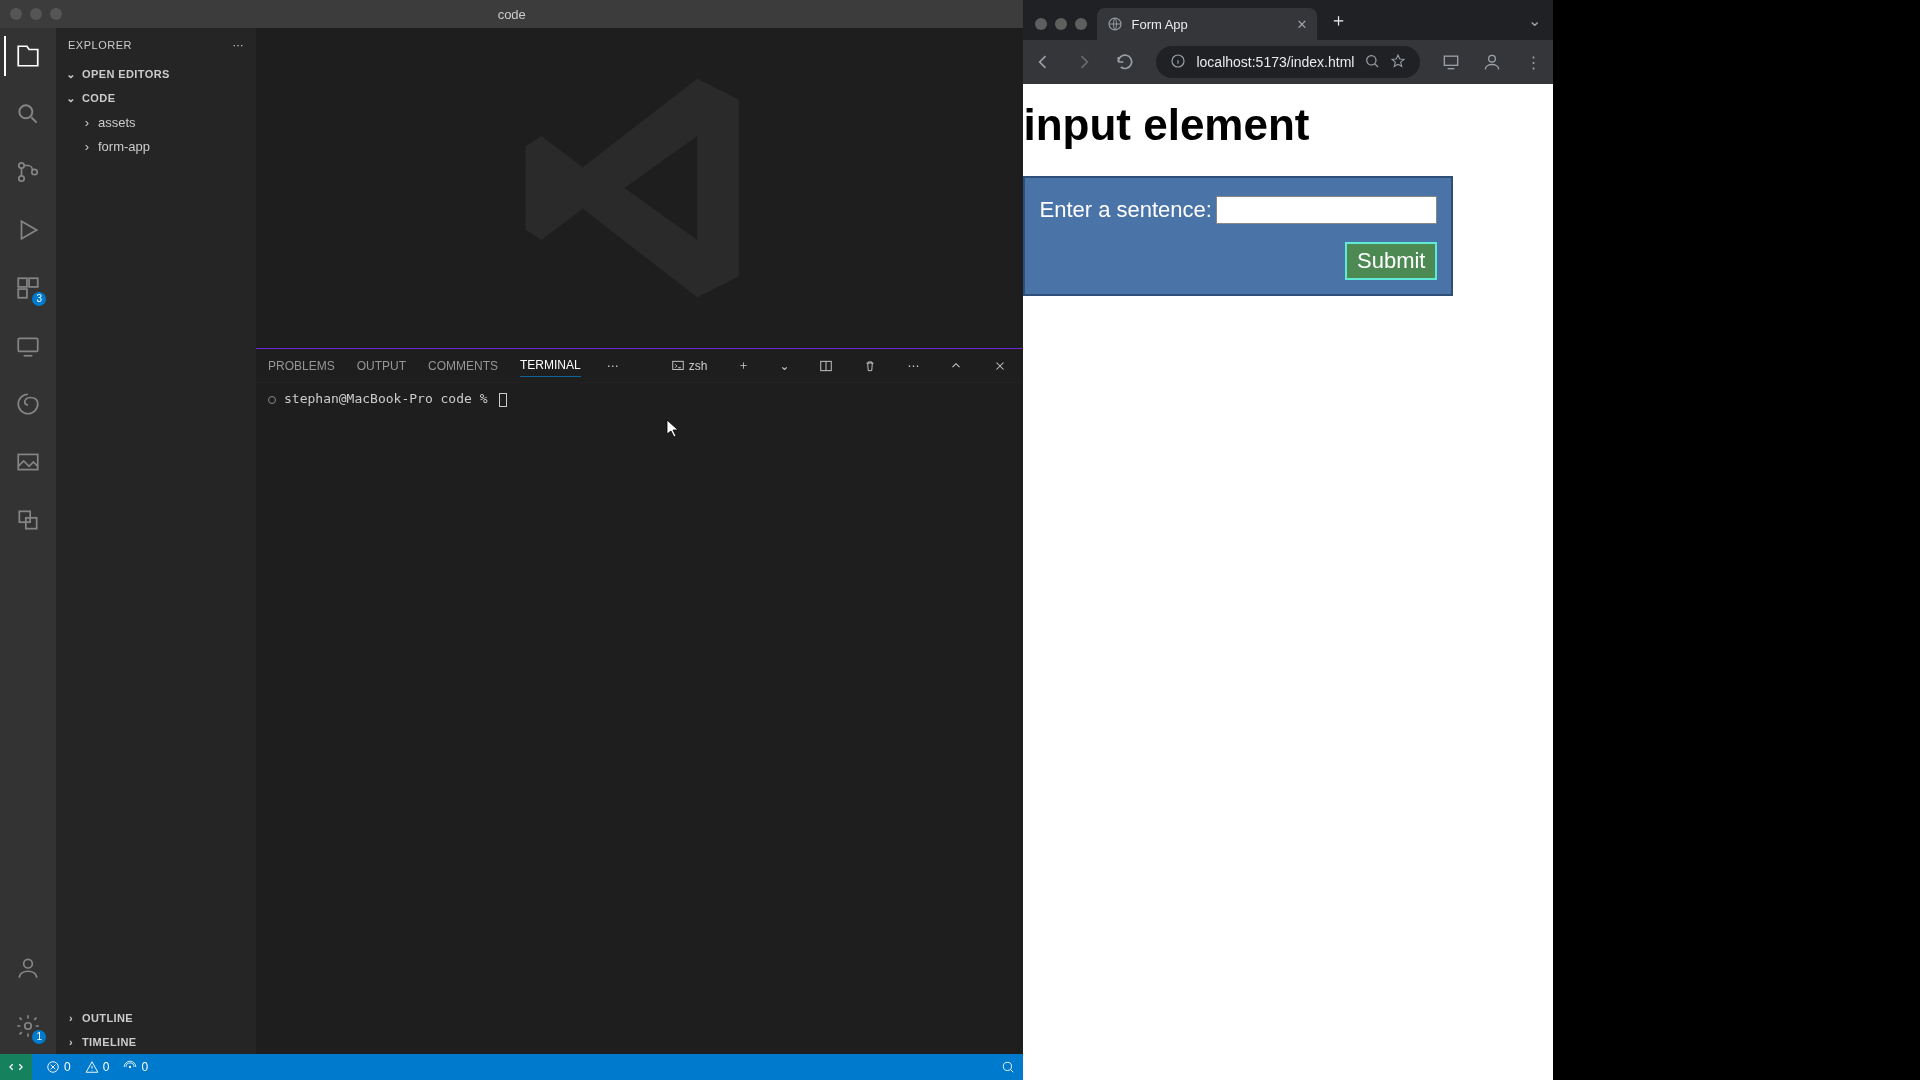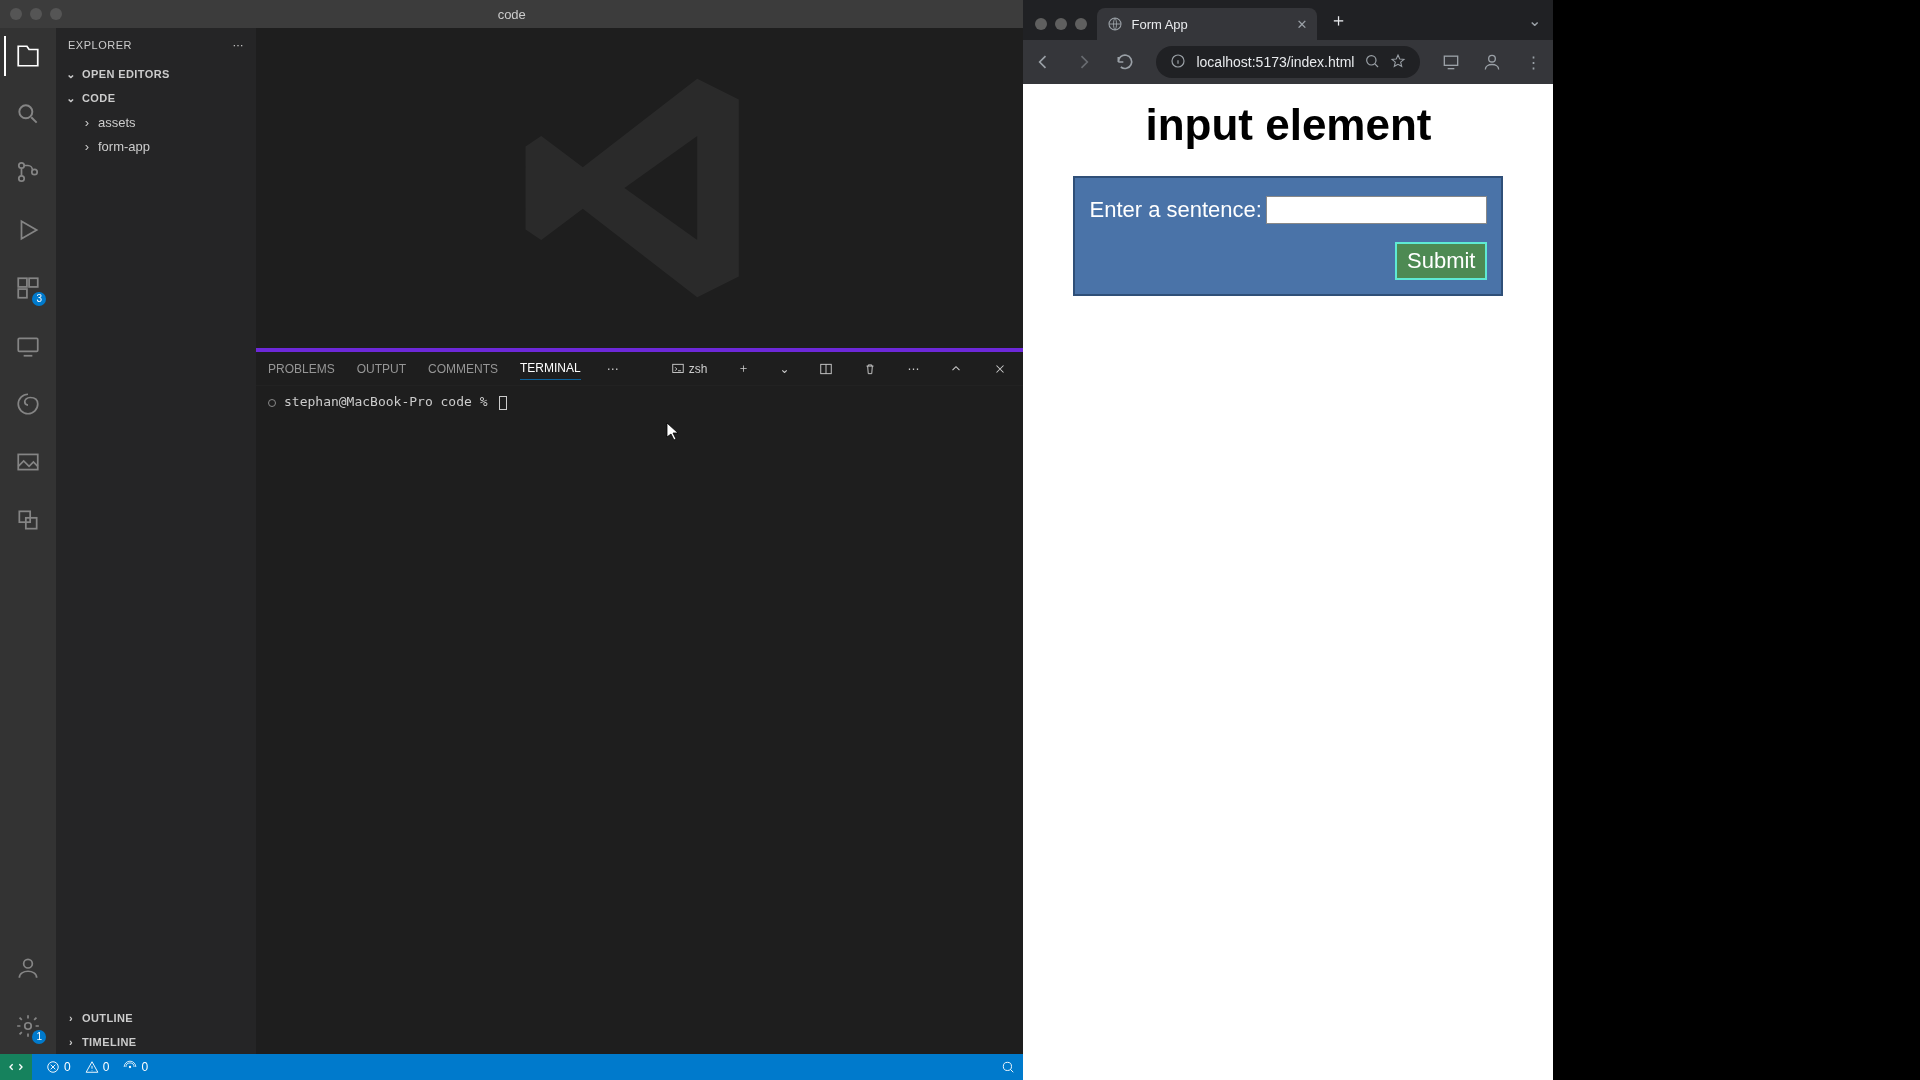--- a/index.html
+++ b/index.html
@@ -31,21 +31,21 @@
 .tree-row { display: flex; align-items: center; height: 24px; padding-left: 8px; gap: 4px; cursor: pointer; }
 .tree-row .chev { width: 14px; display: inline-flex; justify-content: center; color: #cccccc; }
 .tree-row.section { font-weight: 600; font-size: 11px; letter-spacing: 0.4px; color: #cccccc; }
 .tree-row.folder, .tree-row.file { padding-left: 24px; }
 .tree-bottom .tree-row { font-weight: 600; font-size: 11px; letter-spacing: 0.4px; }
 
 .main { flex: 1; background: #1e1e1e; display: flex; flex-direction: column; min-width: 0; }
 .editor-area { flex: 0 0 320px; position: relative; display: flex; align-items: center; justify-content: center; }
 .vscode-logo { width: 260px; height: 260px; opacity: 0.05; }
 
-.panel { flex: 1; display: flex; flex-direction: column; border-top: 4px solid #6d28d9; min-height: 0; }
+.panel { flex: 1; display: flex; flex-direction: column; border-top: 1px solid #6d28d9; min-height: 0; }
 .panel-tabs { height: 34px; display: flex; align-items: center; padding: 0 12px; gap: 22px; color: #969696; font-size: 12px; border-bottom: 1px solid #222; }
 .panel-tabs .ptab { cursor: pointer; padding: 4px 0; }
 .panel-tabs .ptab.active { color: #ffffff; border-bottom: 1px solid #0e639c; }
 .panel-tabs .flex1 { flex: 1; }
 .panel-tabs .tool { color: #cccccc; display: inline-flex; align-items: center; gap: 4px; padding: 0 4px; cursor: pointer; font-size: 12px; }
 .panel-tabs .tool svg { width: 14px; height: 14px; }
 .terminal-body { flex: 1; background: #1e1e1e; color: #cccccc; font-family: Menlo, Consolas, monospace; font-size: 13px; padding: 8px 12px; position: relative; }
 .terminal-body .prompt-line .circle { display: inline-block; width: 8px; height: 8px; border: 1px solid #888; border-radius: 50%; margin-right: 8px; vertical-align: middle; }
 .terminal-body .cursor-box { display: inline-block; width: 8px; height: 14px; border: 1px solid #cccccc; margin-left: 4px; vertical-align: middle; }
 .mouse-pointer { position: absolute; left: 410px; top: 36px; width: 14px; height: 20px; }
@@ -67,21 +67,21 @@
 .browser-tabs .newtab { color: #e8eaed; padding: 0 12px 8px 12px; cursor: pointer; font-size: 18px; }
 .browser-tabs .flex1 { flex: 1; }
 .browser-tabs .expand { color: #9aa0a6; padding: 0 12px 10px 0; }
 
 .browser-toolbar { height: 44px; background: #35363a; display: flex; align-items: center; padding: 0 10px; gap: 21px; color: #9aa0a6; }
 .browser-toolbar .ticon { width: 20px; height: 20px; display: inline-flex; align-items: center; justify-content: center; cursor: pointer; }
 .browser-toolbar .addr { flex: 1; background: #202124; border-radius: 20px; height: 32px; display: flex; align-items: center; padding: 0 14px; gap: 10px; color: #e8eaed; font-size: 14px; }
 .browser-toolbar .addr .info { color: #9aa0a6; }
 .browser-toolbar .addr .txt { flex: 1; }
 
-.page { flex: 1; background: #ffffff; padding-top: 16px; display: flex; flex-direction: column; align-items: center; }
+.page { flex: 1; background: #ffffff; padding-top: 16px; display: flex; flex-direction: column; align-items: flex-start; }
 .page h1 { font-family: Arial, Helvetica, sans-serif; font-size: 44px; font-weight: 700; color: #000; margin-bottom: 26px; }
 .form-box { width: 430px; background: #4a73a8; border: 2px solid #2f4f78; padding: 18px 14px 14px 14px; color: #ffffff; font-family: Arial, Helvetica, sans-serif; font-size: 22px; }
 .form-row { display: flex; align-items: center; }
 .form-row input[type=text] { flex: 1; height: 28px; border: 1px solid #888; background: #fff; margin-left: 4px; }
 .form-actions { display: flex; justify-content: flex-end; margin-top: 18px; }
 .form-actions button { background: #4d8a53; color: #fff; border: 2px solid #5eead4; font-size: 22px; padding: 4px 10px; cursor: pointer; font-family: Arial, Helvetica, sans-serif; }
 
 svg { fill: currentColor; }
 </style>
 </head>

